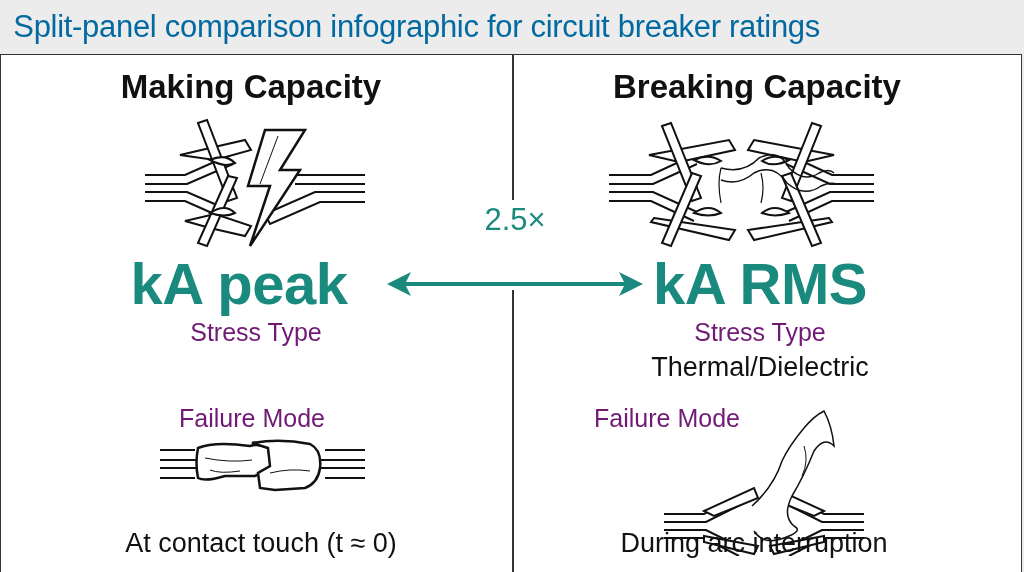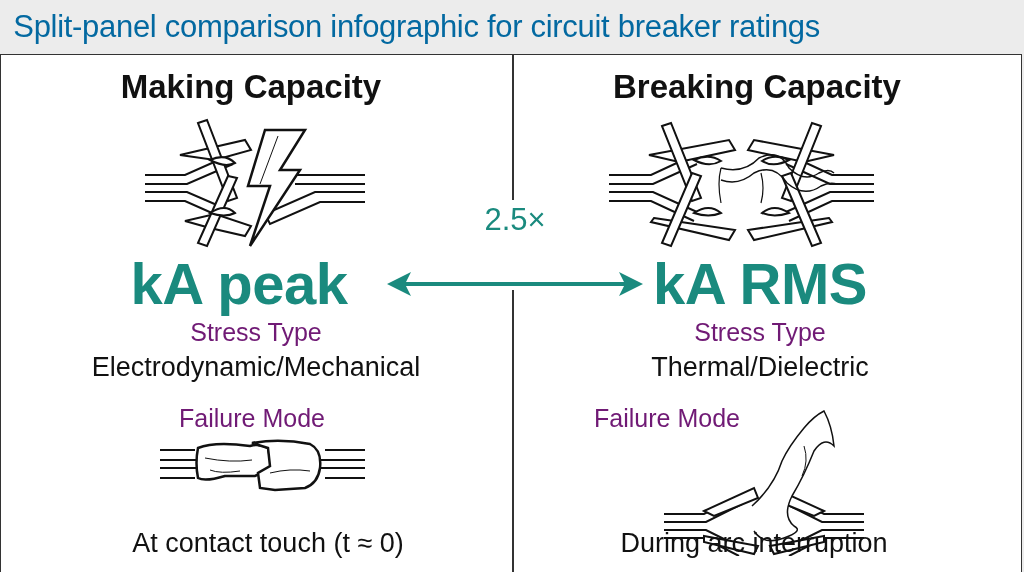--- a/index.html
+++ b/index.html
@@ -24,21 +24,21 @@
   .label-teal { position:absolute; width:100%; text-align:center; font-size:25px; color:#701a75; }
   .value { position:absolute; width:100%; text-align:center; font-size:27px; color:#111; }
   .stress-label { top:264px; }
   .stress-value { top:298px; }
   .panel.left .stress-label, .panel.left .stress-value { left:0; }
   .panel.right .stress-label, .panel.right .stress-value { left:8px; }
   .fail-label { top:350px; }
   .panel.left .fail-label { left:-4px; }
   .panel.right .fail-label { left:-85px; }
   .when { position:absolute; top:474px; width:100%; text-align:center; font-size:27px; color:#111; }
-  .panel.left .when { left:12px; }
+  .panel.left .when { left:5px; }
   .panel.right .when { left:2px; }
   .icon { position:absolute; }
   .rel { position:absolute; left:385px; top:198px; width:260px; height:100px; text-align:center; color:#1a8a7e; }
   .rel-mult { position:absolute; top:4px; width:100%; text-align:center; font-weight:normal; font-size:31px; }
   .rel-word { position:absolute; top:40px; width:100%; text-align:center; font-size:27px; }
   .rel-arrow { position:absolute; left:0; top:70px; }
 </style>
 </head>
 <body>
 
@@ -68,21 +68,20 @@
     <path d="M150 57 H220"></path>
       <path d="M150 66 H220"></path>
     <path d="M220 74 H170 L120 96 L125 106 L175 84 H220" fill="#fff"></path>
 
     <path d="M120 12 L160 12 L135 52 L155 52 L105 128 L125 68 L103 68 Z" fill="#fff" stroke-width="2.5"></path>
     <path d="M115 66 L133 18" stroke-width="1"></path>
   </svg>
 
   <div class="unit">kA peak</div>
   <div class="label-teal stress-label">Stress Type</div>
-  <div class="value stress-value">Electrodynamic/Mechanical</div>
   <div class="label-teal fail-label">Failure Mode</div>
 
   <svg class="icon" style="left:160px;top:384px" width="205" height="60" viewBox="0 0 205 60" fill="none" stroke="#111" stroke-width="2">
     <path d="M0 12 H35"></path>
       <path d="M0 22 H40"></path>
       <path d="M0 30 H40"></path>
       <path d="M0 40 H35"></path>
     <path d="M165 12 H205"></path>
       <path d="M160 22 H205"></path>
       <path d="M160 30 H205"></path>

